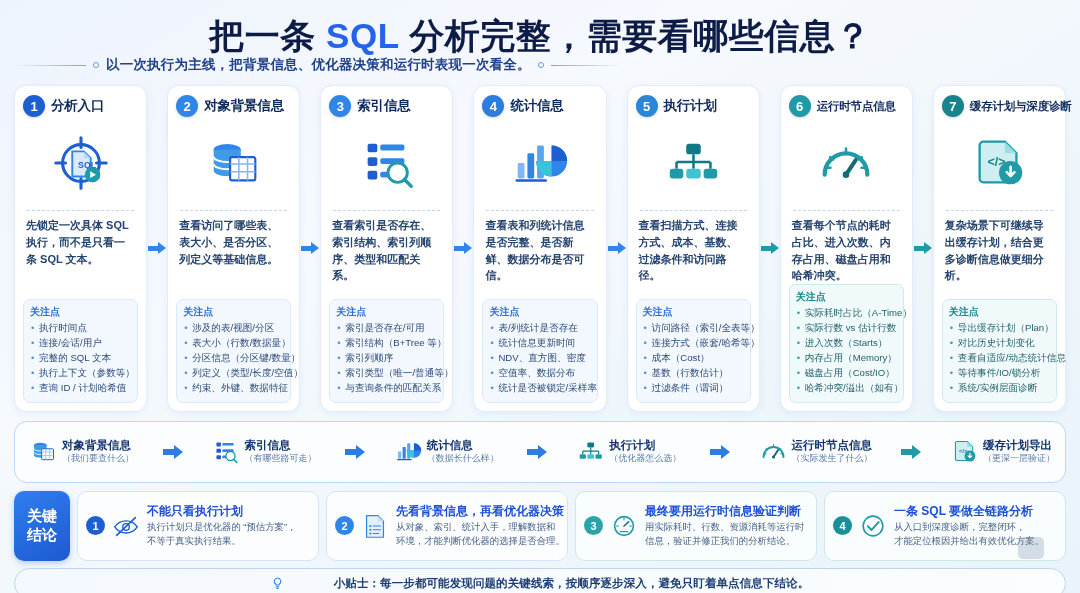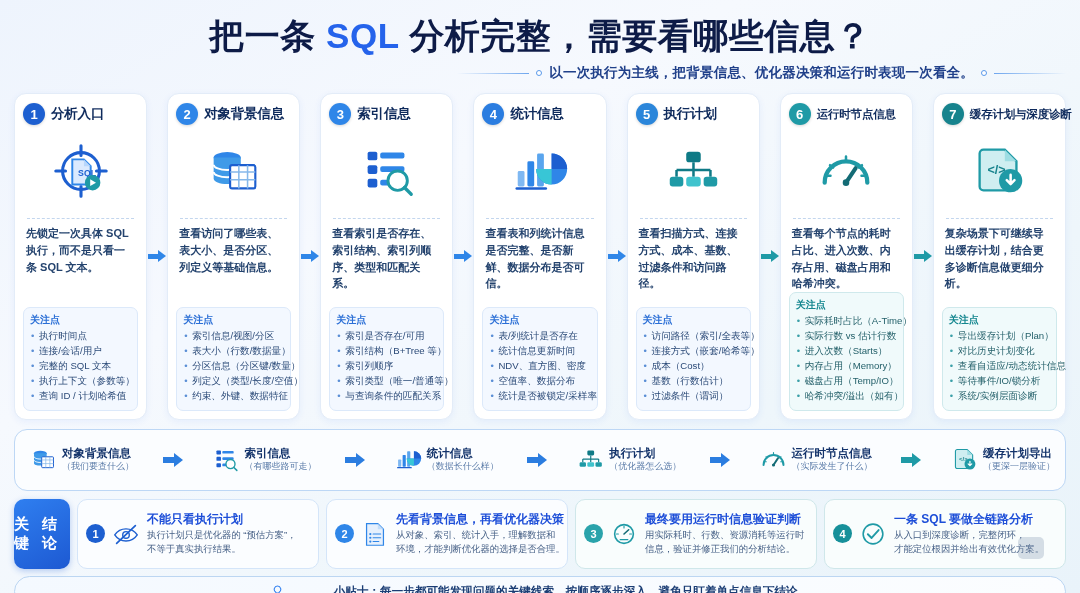--- a/index.html
+++ b/index.html
@@ -11,21 +11,21 @@
   }
   .page { position: relative; width: 1080px; height: 593px; padding: 8px 14px; }
 
   
   .header { text-align: center; padding-top: 8px; }
   .title {
     font-size: 35px; font-weight: 700; letter-spacing: .5px;
     color: #0d1b47; line-height: 1.12; white-space: nowrap;
   }
   .title .hl { color: #2563eb; }
-  .sub-wrap { display: flex; align-items: center; justify-content: flex-end; gap: 7px; margin-top: 9px; }
+  .sub-wrap { display: flex; align-items: center; justify-content: flex-start; gap: 7px; margin-top: 1px; }
   .sub-line { width: 72px; height: 1px; background: linear-gradient(90deg, rgba(59,130,246,0) 0%, #6ea6ee 100%); }
   .sub-line.r { background: linear-gradient(90deg, #6ea6ee 0%, rgba(59,130,246,0) 100%); }
   .sub-dot { width: 6px; height: 6px; border-radius: 50%; border: 1.4px solid #5b9aea; background: #fff; flex: 0 0 auto; }
   .subtitle { font-size: 13.5px; font-weight: 700; color: #20408a; letter-spacing: .2px; white-space: nowrap; }
 
   
   .cards { display: flex; align-items: stretch; margin-top: 11px; }
   .card {
     flex: 1 1 0; background: #ffffff; border-radius: 12px;
     border: 1px solid #e3ecf8; box-shadow: 0 2px 7px rgba(37,99,235,.07);
@@ -85,21 +85,21 @@
   .chain-txt .t2 { font-size: 9px; color: #5a7ba8; line-height: 1.3; white-space: nowrap; }
   .chain-arrow { flex: 0 0 auto; width: 20px; height: 14px; position: relative; }
   .chain-arrow::before { content:""; position:absolute; left:0; top:4.5px; width:11px; height:5.5px; background: currentColor; }
   .chain-arrow::after { content:""; position:absolute; right:0; top:0; width:0; height:0;
     border-top:7px solid transparent; border-bottom:7px solid transparent; border-left:9px solid currentColor; }
 
   
   .concl { margin-top: 8px; display: flex; align-items: stretch; gap: 7px; height: 70px; }
   .concl-badge {
     flex: 0 0 56px; background: linear-gradient(150deg, #2f7ff0, #1d59d2); border-radius: 10px;
-    color: #fff; display: flex; flex-direction: row; align-items: center; justify-content: center;
+    color: #fff; display: flex; flex-direction: column; align-items: center; justify-content: center;
     font-size: 15px; font-weight: 700; line-height: 1.22; box-shadow: 0 2px 6px rgba(31,95,216,.3);
   }
   .ccard {
     flex: 1 1 0; background: #fbfdff; border: 1px solid #d4e5f9; border-radius: 10px;
     display: flex; align-items: center; gap: 6px; padding: 6px 8px; min-width: 0;
   }
   .ccard.teal { background: #f9fdfd; border-color: #cfe7ea; }
   .cnum {
     width: 19px; height: 19px; border-radius: 50%; color: #fff; flex: 0 0 auto;
     font-size: 11px; font-weight: 700; display: flex; align-items: center; justify-content: center;
@@ -188,21 +188,21 @@
             <path d="M11 25.5c0 3 6.3 5.5 14 5.5s14-2.5 14-5.5M11 33c0 3 6.3 5.5 14 5.5s14-2.5 14-5.5" stroke="#fff" stroke-width="2"></path>
             <rect x="28" y="26" width="26" height="24" rx="2" fill="#fff" stroke="#1d5fd0" stroke-width="2.2"></rect>
             <path d="M28 33h26M28 41h26M37 26v24M46 26v24" stroke="#86b8ea" stroke-width="1.6"></path>
           </svg>
         </div>
         <div class="divider"></div>
         <div class="desc">查看访问了哪些表、表大小、是否分区、列定义等基础信息。</div>
         <div class="kp">
           <div class="kp-label">关注点</div>
           <ul>
-            <li>索引信息/视图/分区</li>
+            <li>涉及的表/视图/分区</li>
             <li>表大小（行数/数据量）</li>
             <li>分区信息（分区键/数量）</li>
             <li>列定义（类型/长度/空值）</li>
             <li>约束、外键、数据特征</li>
           </ul>
         </div>
       </div>
       <div class="arrow-gap">
         <div class="arrow" style="color: rgb(47, 134, 232);"></div>
       </div>
@@ -316,21 +316,21 @@
         </div>
         <div class="divider"></div>
         <div class="desc">查看每个节点的耗时占比、进入次数、内存占用、磁盘占用和哈希冲突。</div>
         <div class="kp teal">
           <div class="kp-label">关注点</div>
           <ul>
             <li>实际耗时占比（A-Time）</li>
             <li>实际行数 vs 估计行数</li>
             <li>进入次数（Starts）</li>
             <li>内存占用（Memory）</li>
-            <li>磁盘占用（Temp/IO）</li>
+            <li>磁盘占用（Cost/IO）</li>
             <li>哈希冲突/溢出（如有）</li>
           </ul>
         </div>
       </div>
       <div class="arrow-gap">
         <div class="arrow" style="color: rgb(31, 154, 166);"></div>
       </div>
       <div class="card">
         <div class="card-head">
           <span class="badge" style="background:#17838d">7</span>

